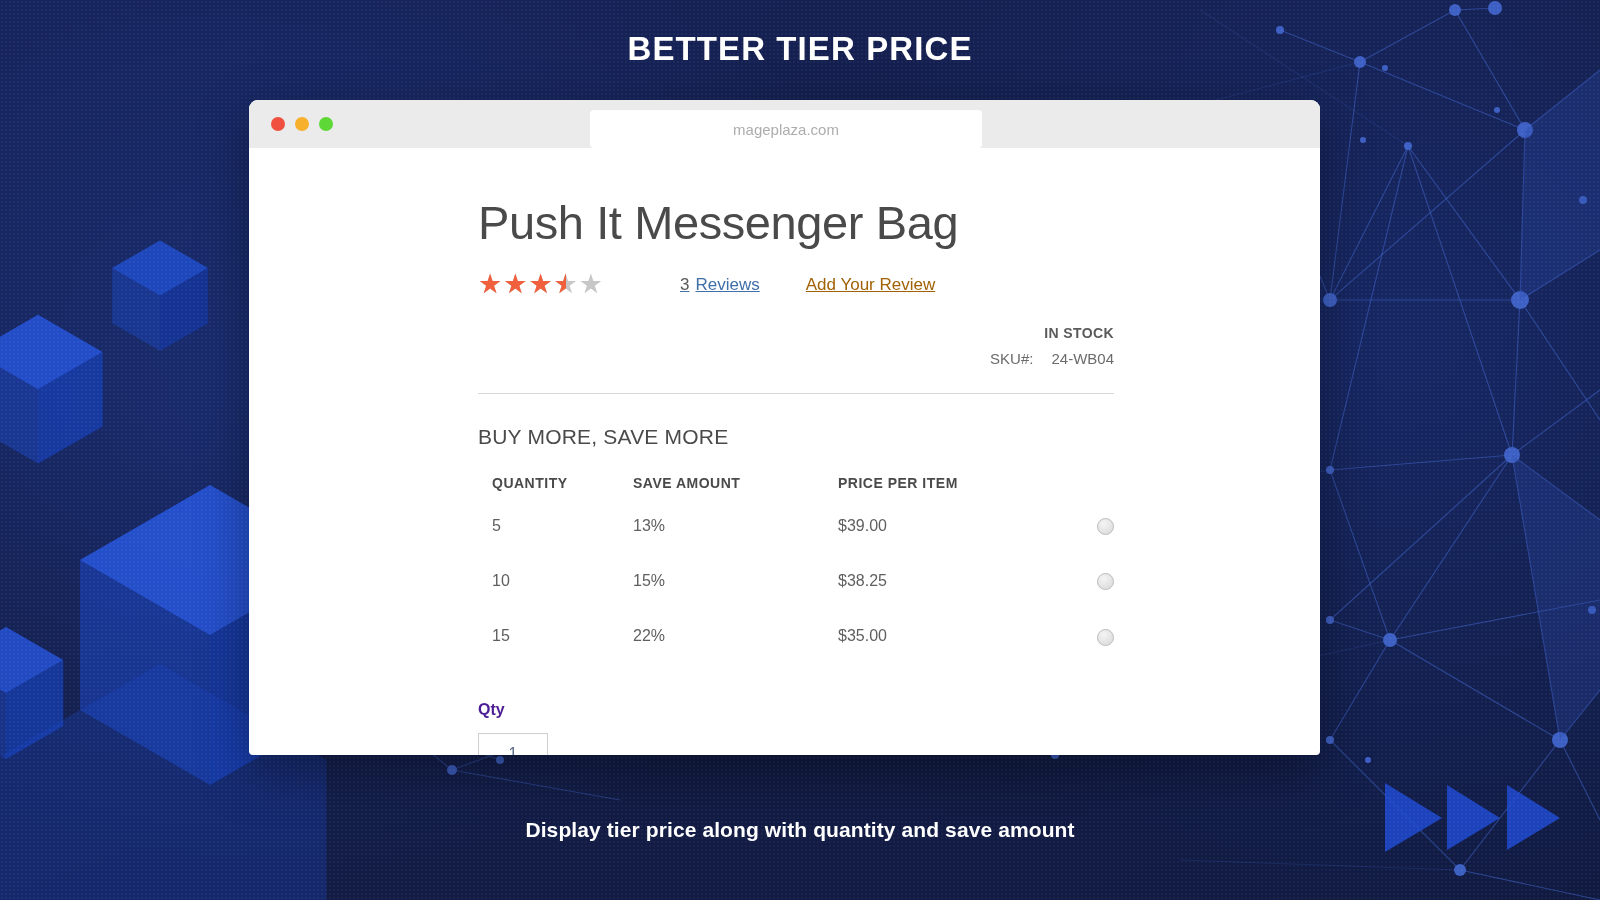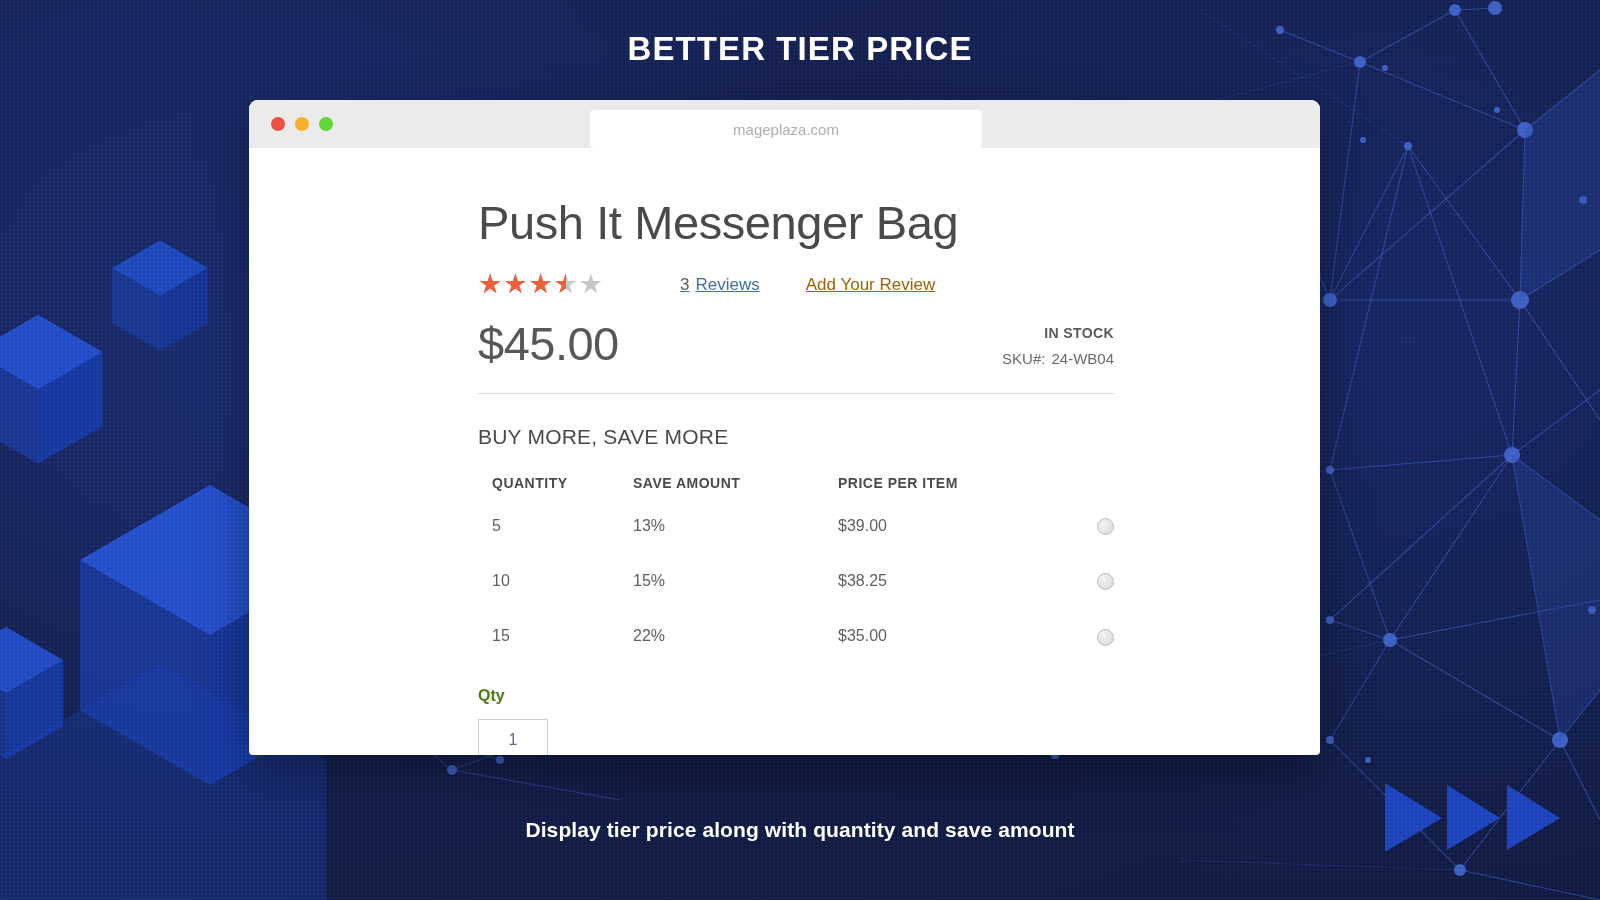--- a/index.html
+++ b/index.html
@@ -175,21 +175,21 @@
     color: #5a5a5a;
     font-size: 14px;
     font-weight: bold;
     letter-spacing: 0.4px;
   }
   .sku {
     margin-top: 9px;
     color: #6b6b6b;
     font-size: 15px;
   }
-  .sku .sku-label { margin-right: 6px; }
+  .sku .sku-label { margin-right: 18px; }
 
   .divider {
     margin-top: 12px;
     border-top: 1px solid #d8d8d8;
     width: 636px;
   }
 
   .section-title {
     margin-top: 31px;
     font-size: 21px;
@@ -225,24 +225,24 @@
     display: inline-block;
     width: 17px;
     height: 17px;
     border-radius: 50%;
     background: radial-gradient(circle at 38% 32%, #f4f4f4 0%, #e3e3e3 60%, #d6d6d6 100%);
     border: 1px solid #bdbdbd;
     vertical-align: middle;
   }
 
   .qty-label {
-    margin-top: 4px;
+    margin-top: 18px;
     font-size: 16px;
     font-weight: bold;
-    color: #4d7c0f;
+    color: #4c1d95;
   }
   .qty-input {
     margin-top: 14px;
     width: 70px;
     height: 43px;
     border: 1px solid #cfcfcf;
     background: #fff;
     color: #5a6b86;
     font-size: 16px;
     text-align: center;
@@ -374,21 +374,20 @@
             <span class="base">★★★★★</span>
             <span class="fill" id="star-fill" style="width: 70%;">★★★★★</span>
           </span>
           <a class="reviews-link" href="#">
             <span class="num">3</span><span>Reviews</span>
           </a>
           <a class="addreview-link" href="#">Add Your Review</a>
         </div>
 
         <div class="price-row">
-          <div class="price">$45.00</div>
           <div class="stock-block">
             <div class="in-stock">IN STOCK</div>
             <div class="sku">
               <span class="sku-label">SKU#:</span><span>24-WB04</span>
             </div>
           </div>
         </div>
 
         <div class="divider"></div>
 

